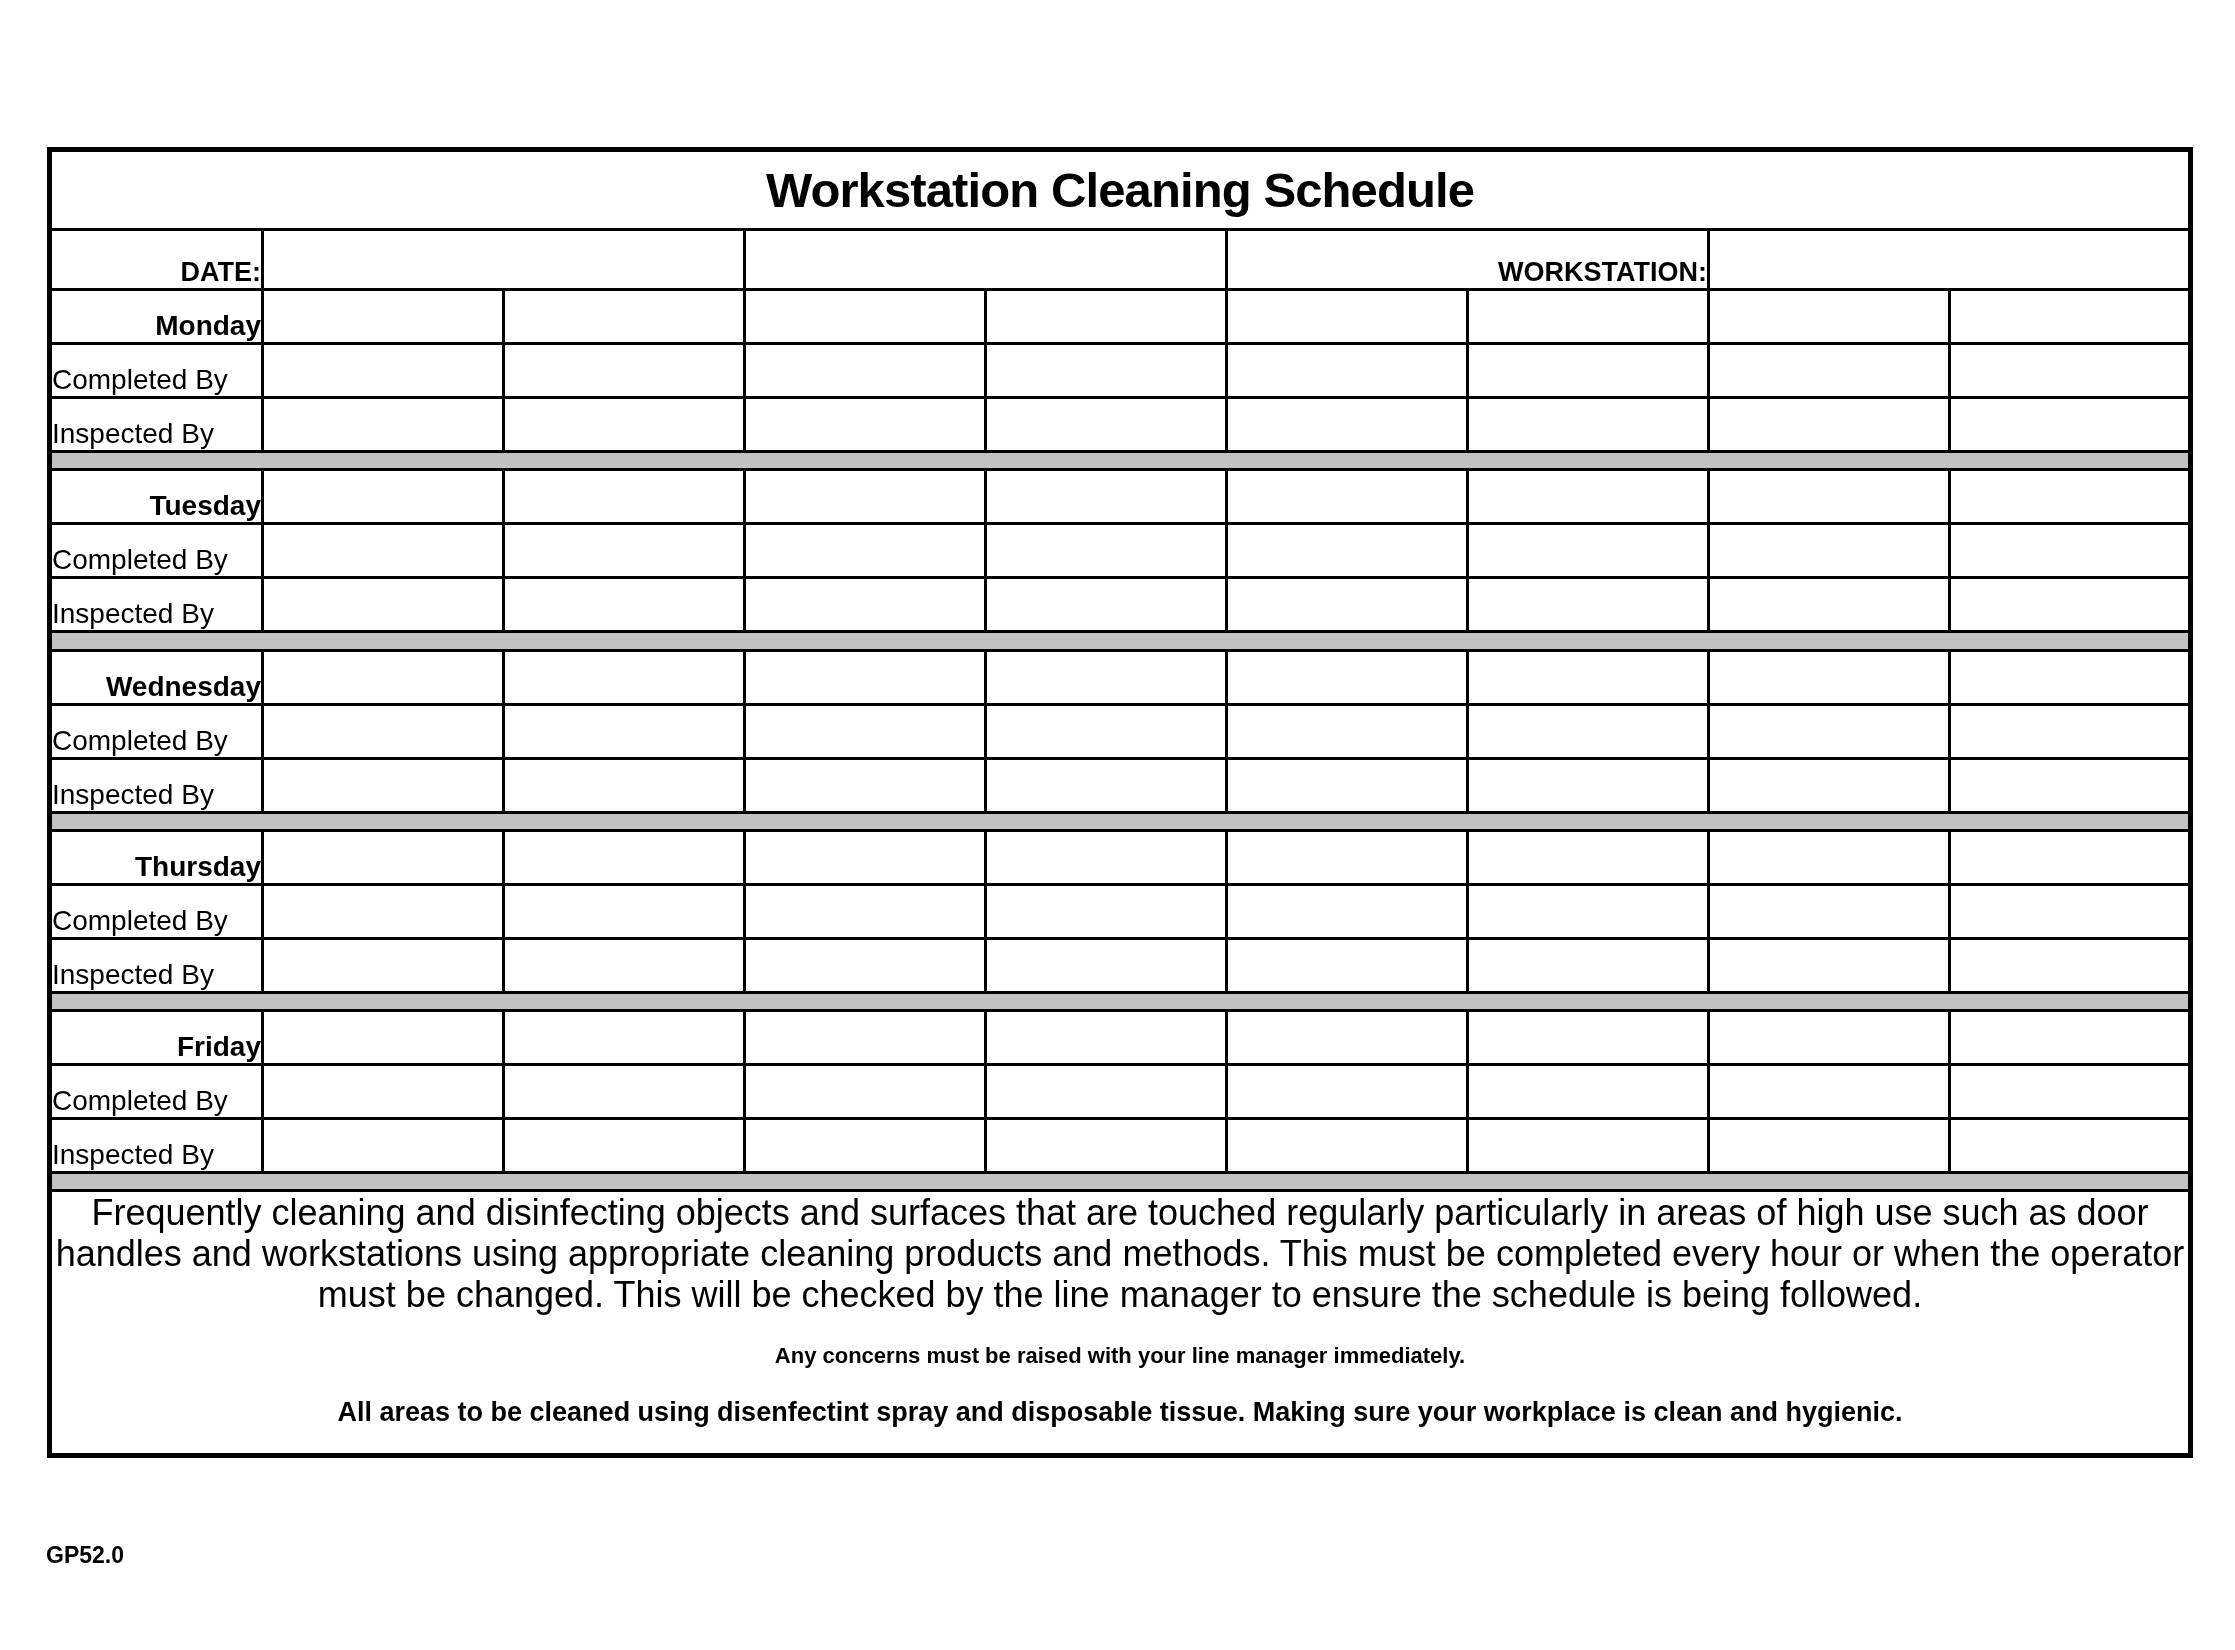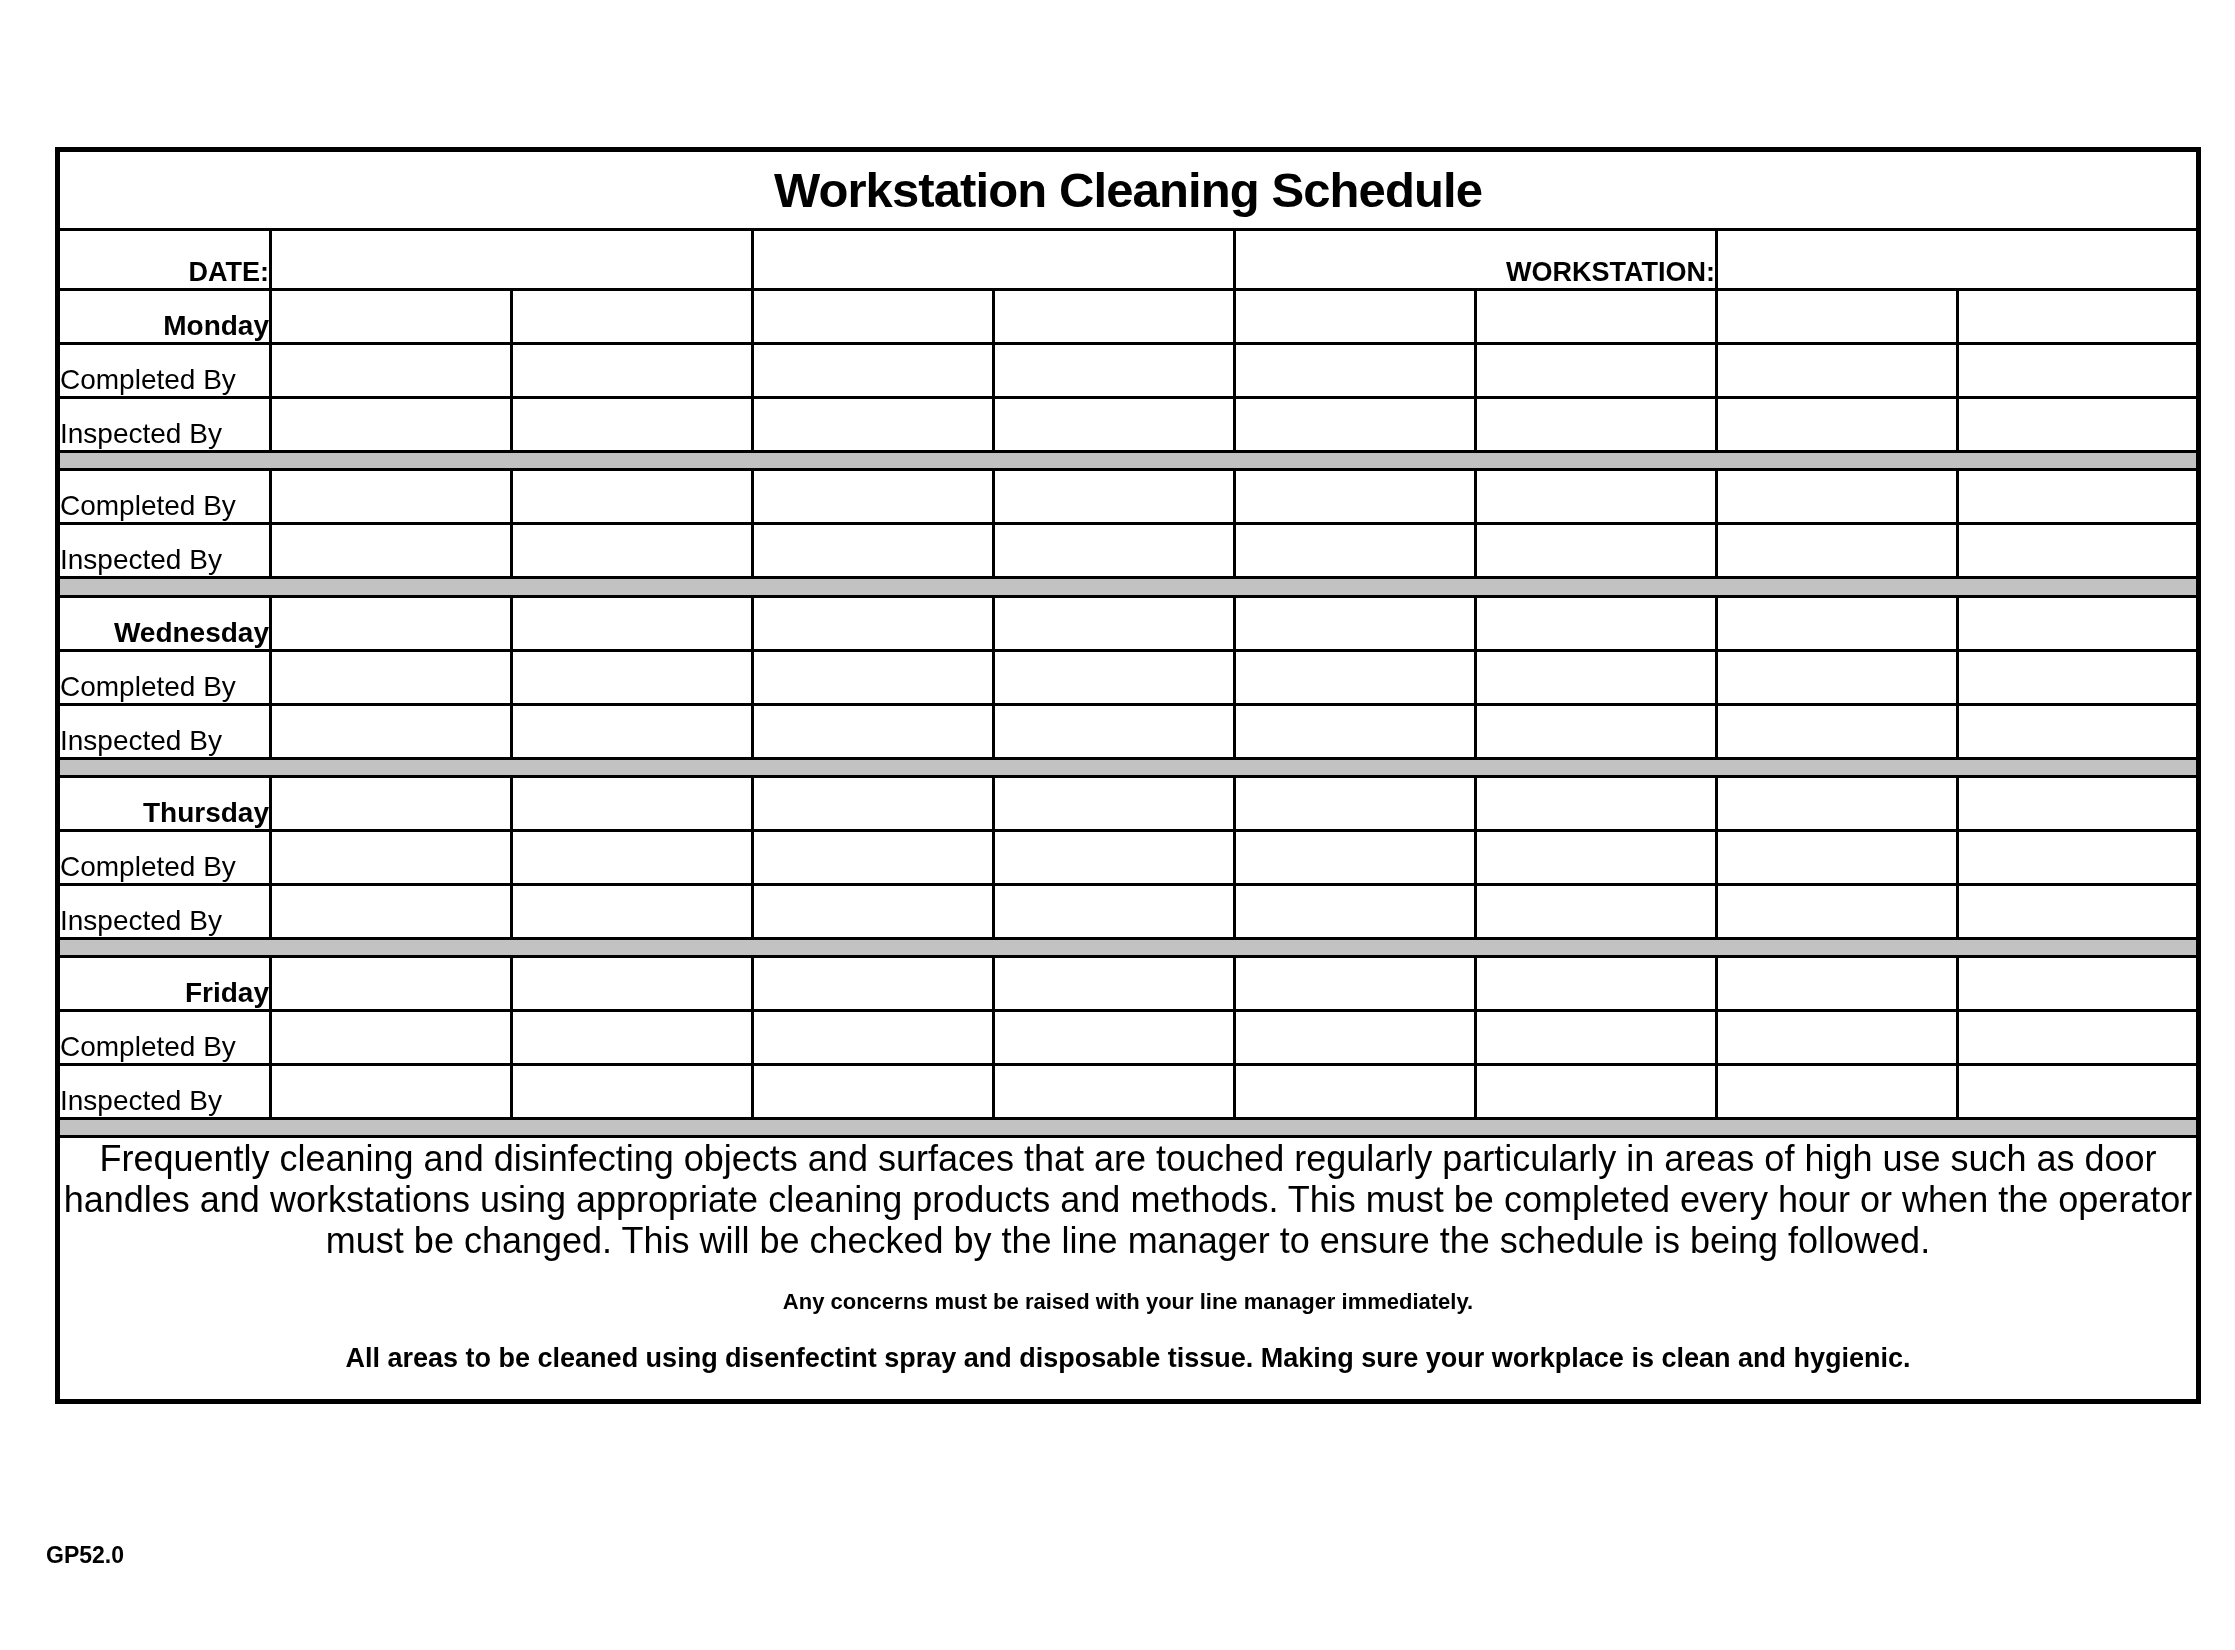--- a/index.html
+++ b/index.html
@@ -16,21 +16,20 @@
     color: #000000;
   }
   table.schedule {
     position: absolute;
     left: 47px;
     top: 147px;
     width: 2142px;
     border-collapse: collapse;
     table-layout: fixed;
     border: 5.2px solid #000000;
-    margin-left: 8px;
   }
   table.schedule td {
     border: 3.5px solid #000000;
     padding: 0;
     overflow: hidden;
   }
   
   tr.r-title  { height: 80px;  }
   tr.r-date   { height: 60px;  }
   tr.r-time   { height: 44px;  }
@@ -178,20 +177,31 @@
       <td></td>
           <td></td>
       <td></td>
           <td></td>
     </tr>
     <tr class="r-div">
       <td class="div-band" colspan="9"></td>
     </tr>
 
     <tr class="r-entry">
+      <td class="day-label">Tuesday</td>
+      <td></td>
+          <td></td>
+      <td></td>
+          <td></td>
+      <td></td>
+          <td></td>
+      <td></td>
+          <td></td>
+    </tr>
+    <tr class="r-entry">
       <td class="row-label">Completed By</td>
       <td></td>
           <td></td>
       <td></td>
           <td></td>
       <td></td>
           <td></td>
       <td></td>
           <td></td>
     </tr>

